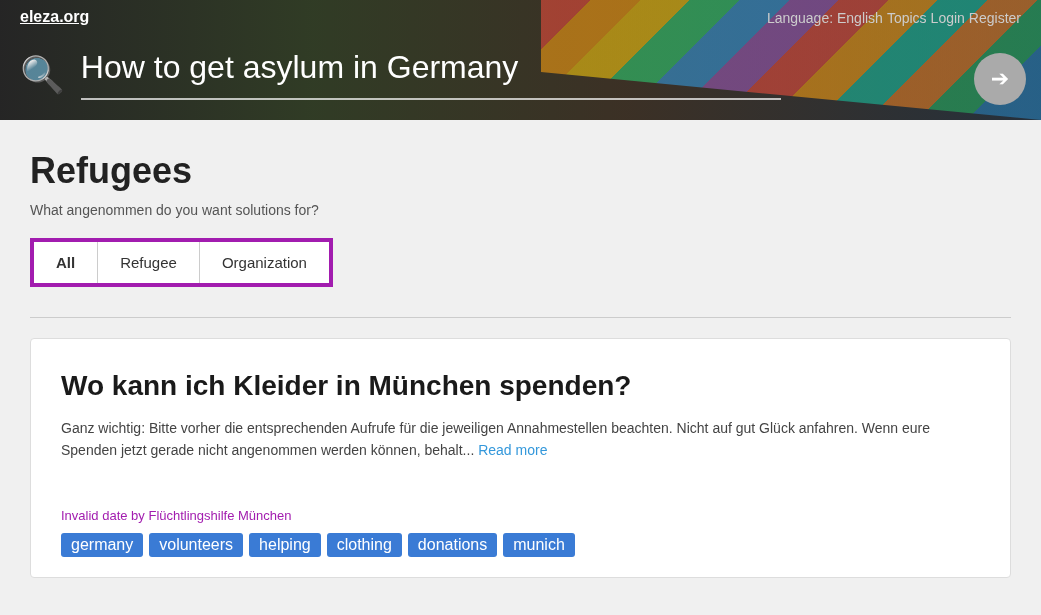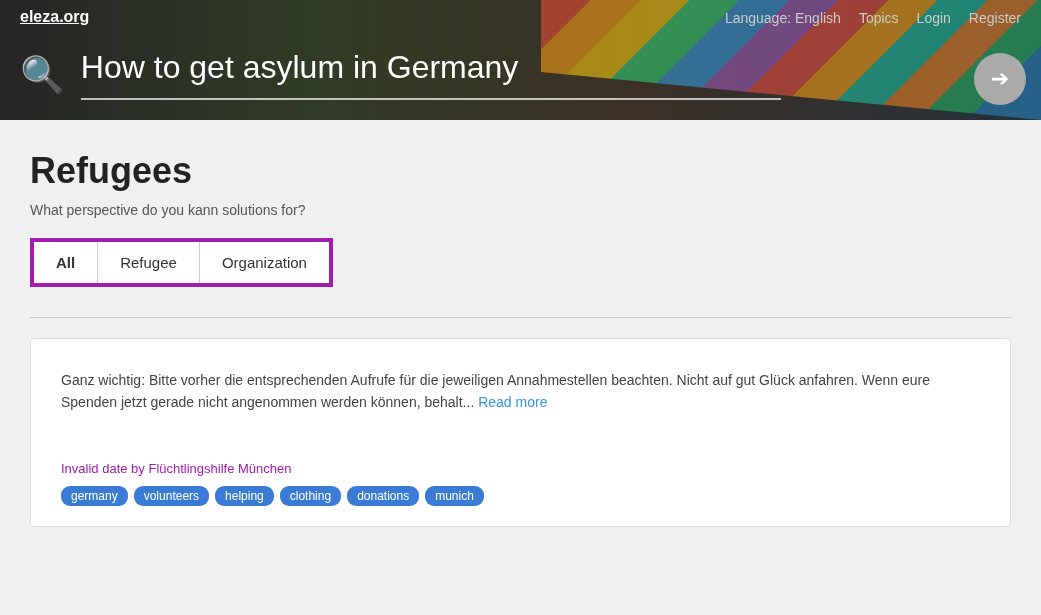--- a/index.html
+++ b/index.html
@@ -38,21 +38,21 @@
         #2980b9 88%, #2980b9 100%
       );
       opacity: 0.6;
       clip-path: polygon(0 0, 100% 0, 100% 100%, 0 60%);
     }
     .header-top-nav {
       position: absolute;
       top: 10px;
       right: 20px;
       display: flex;
-      gap: 18px;
+      gap: 4px;
       align-items: center;
       z-index: 10;
     }
     .header-logo {
       position: absolute;
       top: 8px;
       left: 20px;
       color: white;
       font-size: 16px;
       font-weight: bold;
@@ -190,23 +190,23 @@
       margin-top: 47px;
     }
     .tags {
       display: flex;
       gap: 6px;
       flex-wrap: wrap;
     }
     .tag {
       background: #3a7bd5;
       color: white;
-      font-size: 12px;
+      font-size: 16px;
       padding: 3px 10px;
-      border-radius: 9px;
+      border-radius: 3px;
       cursor: pointer;
     }
   </style>
 </head>
 <body>
 
 <div class="header">
   <div class="header-bg"></div>
   <div class="header-flags"></div>
 
@@ -224,33 +224,34 @@
     <input class="search-input-main" type="text" value="How to get asylum in Germany" placeholder="How to get asylum in Germany" style="">
   </div>
 
   <div class="enter-btn">
     <span class="enter-btn-arrow">➔</span>
   </div>
 </div>
 
 <div class="main">
   <h1 class="page-title">Refugees</h1>
-  <p class="subtitle">What perspective do you kann solutions for?</p>
+  <p class="subtitle">What angenommen do you want solutions for?</p>
 
   
   <div class="perspective-tabs">
     <div class="perspective-tab active">All</div>
     <div class="perspective-tab">Refugee</div>
     <div class="perspective-tab">Organization</div>
   </div>
 
   <hr class="divider">
 
   
   <div class="article-card">
+    <h2 class="article-title">Wo kann ich Kleider in München spenden?</h2>
     <p class="article-excerpt">
       <span>Ganz wichtig: Bitte vorher die entsprechenden Aufrufe für die jeweiligen Annahmestellen beachten. Nicht auf gut Glück anfahren. Wenn eure Spenden jetzt gerade nicht angenommen werden können, behalt...</span>
       <a class="read-more">Read more</a>
     </p>
     <p class="article-meta">Invalid date by Flüchtlingshilfe München</p>
     <div class="tags">
       <span class="tag">germany</span>
       <span class="tag">volunteers</span>
       <span class="tag">helping</span>
       <span class="tag">clothing</span>

